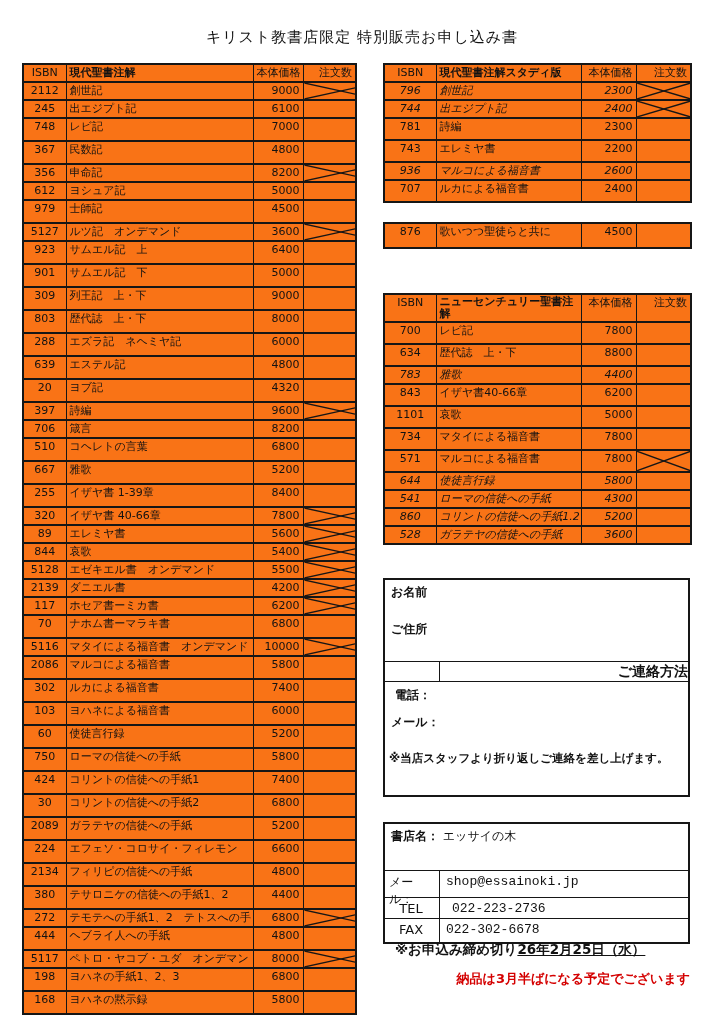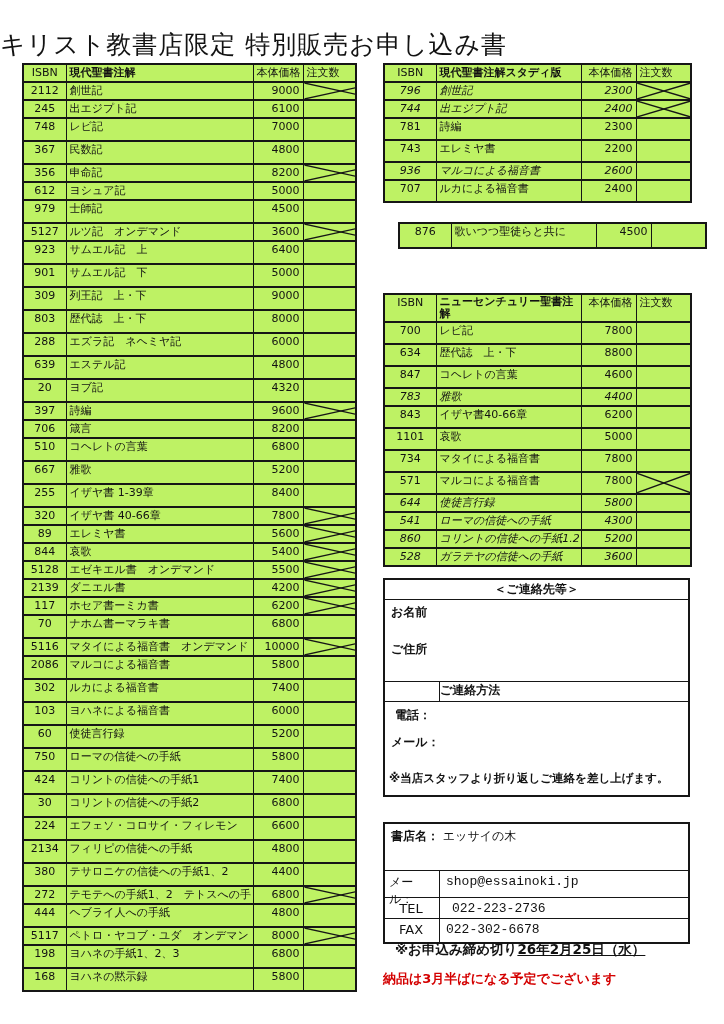--- a/index.html
+++ b/index.html
@@ -3,88 +3,88 @@
 <meta charset="utf-8">
 <style>
   * { box-sizing: border-box; }
   html,body { margin:0; padding:0; background:#fff; }
   .page {
     position:relative; width:724px; height:1024px; background:#fff;
     font-family:"DejaVu Sans","Liberation Sans",sans-serif; color:#121212; overflow:hidden;
   }
   .title {
     position:absolute; top:28px; left:0; width:100%; margin:0;
-    font-size:25px; font-weight:500; letter-spacing:1px;
+    text-align:center; font-size:15px; font-weight:500; letter-spacing:1px;
   }
-  table.book { border-collapse:collapse; table-layout:fixed; background:#bef264; }
+  table.book { border-collapse:collapse; table-layout:fixed; background:#f97316; }
   table.book th, table.book td {
     border-left:1px solid #161616; border-right:1px solid #161616;
     border-top:2px solid #161616; border-bottom:2px solid #161616;
     font-size:11px; line-height:14px; padding:1px 3px;
     overflow:hidden; white-space:nowrap; vertical-align:top;
   }
   table.book { border:2px solid #161616; }
-  table.book thead th { font-weight:normal; text-align:left; }
+  table.book thead th { font-weight:normal; text-align:right; }
   table.book thead th.c-title { font-weight:bold; text-align:left; }
   tr.tall { height:23px; } tr.short { height:17px;margin-left:28px; } thead tr { height:17px; }
   .col-right table.book tr.tall { height:22px; } .col-right table.book tr.short { height:16px;font-style:italic; }
 
   
   .left-table { position:absolute; left:22px; top:63px; width:333px; }
   .left-table .c-isbn { width:43px; text-align:center; }
   .left-table .c-title { width:187px; }
   .left-table .c-price { width:50px; text-align:right; }
   .left-table .c-qty { width:53px; position:relative; }
 
   .col-right { position:absolute; left:383px; top:63px; width:307px; height:961px; }
   .col-right table.book { position:absolute; left:0; width:307px; }
   .col-right .c-isbn { width:52px; text-align:center; }
   .col-right .c-title { width:145px; }
   .col-right .c-price { width:55px; text-align:right; }
   .col-right .c-qty { width:55px; position:relative; }
   .study-table { top:0; }
-  .single-table { top:159px;margin-left:15px; }
+  .single-table { top:159px; }
   .single-table tr { height:25px; }
   .ncent-table { top:230px; }
   .ncent-table thead tr { height:25px; }
   .ncent-table thead th.c-title { white-space:normal; line-height:12px; padding-top:1px; }
 
   td.c-qty { vertical-align:middle; }
   .cross-svg { position:absolute; top:-1px; left:-1px; width:calc(100% + 2px); height:calc(100% + 2px); pointer-events:none; }
   .cross-svg line { stroke:#161616; stroke-width:1.4; vector-effect:non-scaling-stroke; }
   table.x-ext .cross-svg { width:calc(100% + 24px); }
 
   
   .contact-box { position:absolute; left:0; top:515px; width:307px; height:219px; border:2px solid #161616; background:#fff; }
   .cb-head { height:20px; border-bottom:1px solid #161616; text-align:center; font-weight:bold; font-size:12px; line-height:19px; }
   .cb-body { height:82px; border-bottom:1px solid #161616; padding:4px 6px; font-size:12px; font-weight:bold; }
   .cb-name { margin:0; }
   .cb-addr { margin:20px 0 0 0; }
   .cb-method { height:20px; border-bottom:1px solid #161616; display:flex; }
   .cb-method-left { width:55px; border-right:1px solid #161616; }
-  .cb-method-right { flex:1; text-align:left; font-weight:bold; font-size:12px; line-height:19px;font-family:Liberation Mono, monospace; }
+  .cb-method-right { flex:1; text-align:right; font-weight:bold; font-size:14px; line-height:19px; }
   .cb-phone { position:relative; height:90px; padding:5px 6px; font-size:12px; font-weight:bold; }
   .cb-phone-label { margin:0 0 0 4px; }
   .cb-mail-label { margin:10px 0 0 0; }
   .cb-note { position:absolute; left:4px; bottom:6px; font-size:11.5px; font-weight:bold; white-space:nowrap; }
 
   
   .store-box { position:absolute; left:0; top:759px; width:307px; border:2px solid #161616; background:#fff; }
   .sb-name { height:47px; border-bottom:1px solid #161616; padding:4px 6px; font-size:12px; }
   .sb-name .lbl { font-weight:bold; }
   .sb-row { display:flex; border-bottom:1px solid #161616; }
   .sb-row:last-child { border-bottom:none; }
   .sb-lbl { width:55px; border-right:1px solid #161616; font-size:12px; padding:3px 2px 0 4px; }
   .sb-lbl.center { text-align:center; font-size:13px; padding-left:0; }
   .sb-val { flex:1; padding:3px 4px 0 6px; font-family:Liberation Mono, monospace; font-size:13px; }
   .sb-mail { height:27px; } .sb-tel { height:21px;gap:6px; } .sb-fax { height:23px; }
 
   .deadline { position:absolute; left:12px; top:878px; font-size:13.5px; font-weight:bold; white-space:nowrap; }
   .deadline .u { text-decoration:underline; }
-  .delivery-note { position:absolute; left:0; top:907px; width:307px; text-align:left; font-size:13px; font-weight:bold; }
+  .delivery-note { position:absolute; left:0; top:907px; width:307px; text-align:right; font-size:13px; font-weight:bold; }
 </style>
 </head>
 <body>
 
 <div class="page">
   <h1 class="title">キリスト教書店限定 特別販売お申し込み書</h1>
 
   <table class="book left-table x-ext">
     <thead>
       <tr>
@@ -354,20 +354,26 @@
           <td class="c-price">7400</td>
           <td class="c-qty"></td>
         </tr>
         <tr class="tall">
           <td class="c-isbn">30</td>
           <td class="c-title">コリントの信徒への手紙2</td>
           <td class="c-price">6800</td>
           <td class="c-qty"></td>
         </tr>
         <tr class="tall">
+          <td class="c-isbn">2089</td>
+          <td class="c-title">ガラテヤの信徒への手紙</td>
+          <td class="c-price">5200</td>
+          <td class="c-qty"></td>
+        </tr>
+        <tr class="tall">
           <td class="c-isbn">224</td>
           <td class="c-title">エフェソ・コロサイ・フィレモン</td>
           <td class="c-price">6600</td>
           <td class="c-qty"></td>
         </tr>
         <tr class="tall">
           <td class="c-isbn">2134</td>
           <td class="c-title">フィリピの信徒への手紙</td>
           <td class="c-price">4800</td>
           <td class="c-qty"></td>
@@ -508,26 +514,20 @@
             <td class="c-title">レビ記</td>
             <td class="c-price">7800</td>
             <td class="c-qty"></td>
           </tr>
           <tr class="tall">
             <td class="c-isbn">634</td>
             <td class="c-title">歴代誌　上・下</td>
             <td class="c-price">8800</td>
             <td class="c-qty"></td>
           </tr>
-          <tr class="tall">
-            <td class="c-isbn">847</td>
-            <td class="c-title">コヘレトの言葉</td>
-            <td class="c-price">4600</td>
-            <td class="c-qty"></td>
-          </tr>
           <tr class="short">
             <td class="c-isbn">783</td>
             <td class="c-title">雅歌</td>
             <td class="c-price">4400</td>
             <td class="c-qty"></td>
           </tr>
           <tr class="tall">
             <td class="c-isbn">843</td>
             <td class="c-title">イザヤ書40-66章</td>
             <td class="c-price">6200</td>
@@ -577,21 +577,20 @@
           <tr class="short">
             <td class="c-isbn">528</td>
             <td class="c-title">ガラテヤの信徒への手紙</td>
             <td class="c-price">3600</td>
             <td class="c-qty"></td>
           </tr>
         </tbody>
     </table>
 
     <div class="contact-box">
-      <div class="cb-head">＜ご連絡先等＞</div>
       <div class="cb-body">
         <p class="cb-name">お名前</p>
         <p class="cb-addr">ご住所</p>
       </div>
       <div class="cb-method">
         <div class="cb-method-left"></div>
         <div class="cb-method-right">ご連絡方法</div>
       </div>
       <div class="cb-phone">
         <p class="cb-phone-label">電話：</p>

